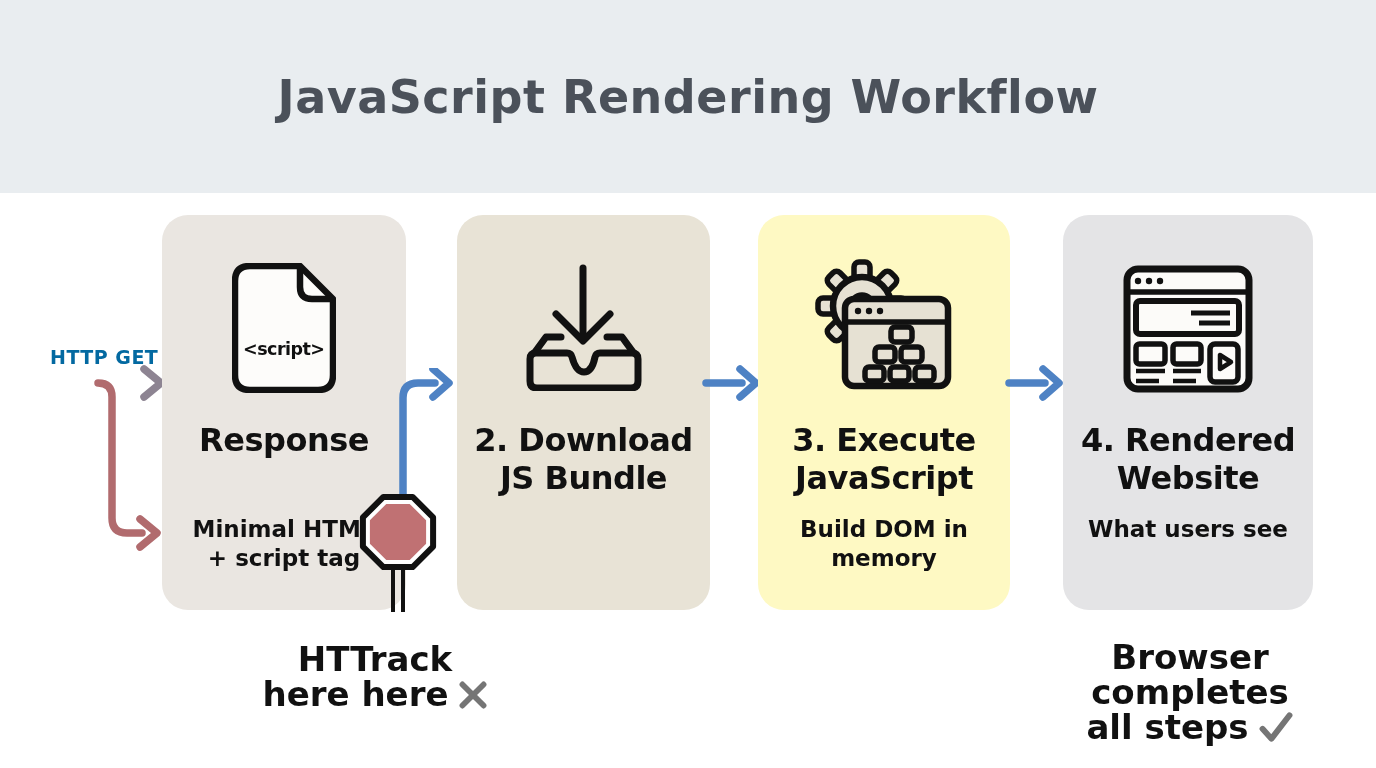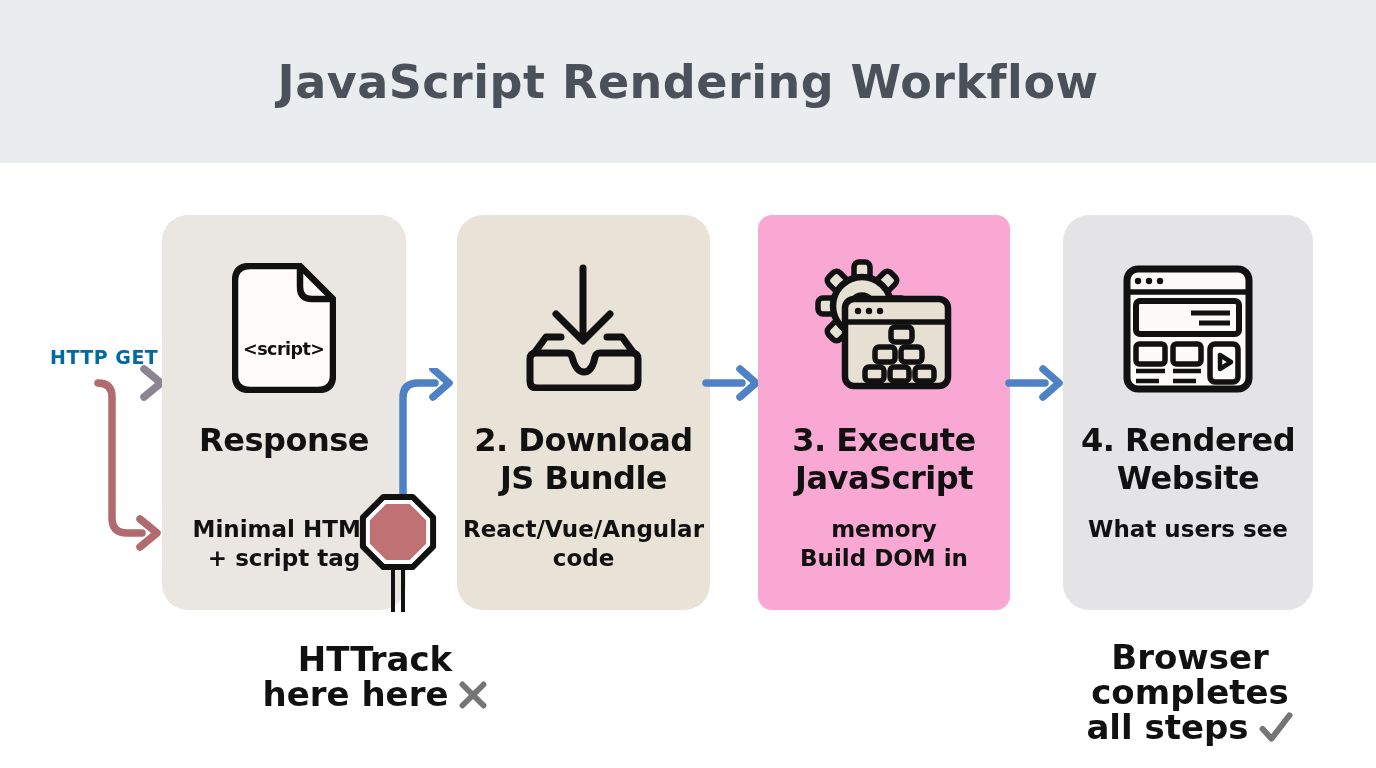--- a/index.html
+++ b/index.html
@@ -5,21 +5,21 @@
   * { margin:0; padding:0; box-sizing:border-box; }
   html,body { width:1376px; height:768px; }
   body {
     font-family:"DejaVu Sans","Liberation Sans",sans-serif;
     background:#ffffff; overflow:hidden; position:relative;
   }
   .stage { position:absolute; inset:0; width:1376px; height:768px; }
 
   
   .banner {
-    position:absolute; left:0; top:0; width:1376px; height:163px;
+    position:absolute; left:0; top:0; width:1376px; height:193px;
     background:#e9edf0; display:flex; align-items:center; justify-content:center;
   }
   .banner h1 {
     font-size:46px; font-weight:bold; color:#4b515a; letter-spacing:0.5px;
   }
 
   
   .card {
     position:absolute; top:215px; height:395px; border-radius:26px;
     text-align:center; color:#111;
@@ -115,32 +115,28 @@
       <path d="M30 51 L57 78 L84 51" stroke="#111" stroke-width="7" fill="none" stroke-linecap="round" stroke-linejoin="round"></path>
       <path d="M35 74 H20 L9 89" stroke="#111" stroke-width="7" fill="none" stroke-linecap="round" stroke-linejoin="round"></path>
       <path d="M81 74 H96 L107 89" stroke="#111" stroke-width="7" fill="none" stroke-linecap="round" stroke-linejoin="round"></path>
       <path d="M10 90 H41 Q45 90 46 94 Q50 109 58 109 Q66 109 69 94 Q70 90 74 90 H106
                Q112 90 112 96 V118 Q112 125 105 125 H11 Q4 125 4 118 V96 Q4 90 10 90 Z" fill="none" stroke="#111" stroke-width="7" stroke-linejoin="round"></path>
     </svg>
     <h2>
       <span>2. Download</span>
       <span>JS Bundle</span>
     </h2>
-    <p>
-      <span>React/Vue/Angular</span>
-      <span>code</span>
-    </p>
   </section>
 
   <svg class="arrow-2-3" width="60" height="40" viewBox="0 0 60 40">
     <path d="M4 20 H40" stroke="#4e82c4" stroke-width="7.5" fill="none" stroke-linecap="round"></path>
     <path d="M38 6 L54 20 L38 34" stroke="#4e82c4" stroke-width="7.5" fill="none" stroke-linecap="round" stroke-linejoin="round"></path>
   </svg>
 
-  <section class="card card-3" style="background: #f9a8d4; border-radius: 14px;">
+  <section class="card card-3" style="background: #fef9c3;">
     <svg class="icon" width="140" height="132" viewBox="0 0 140 132">
       <g transform="translate(48,47)">
         <g fill="#e6e1d3" stroke="#111" stroke-width="5.5" stroke-linejoin="round">
           <rect x="-8" y="-44" width="16" height="20" rx="5"></rect>
           <rect x="-8" y="-44" width="16" height="20" rx="5" transform="rotate(45)"></rect>
           <rect x="-8" y="-44" width="16" height="20" rx="5" transform="rotate(90)"></rect>
           <rect x="-8" y="-44" width="16" height="20" rx="5" transform="rotate(135)"></rect>
           <rect x="-8" y="-44" width="16" height="20" rx="5" transform="rotate(180)"></rect>
           <rect x="-8" y="-44" width="16" height="20" rx="5" transform="rotate(225)"></rect>
           <rect x="-8" y="-44" width="16" height="20" rx="5" transform="rotate(270)"></rect>
@@ -161,22 +157,22 @@
         <rect x="51" y="108" width="19" height="14" rx="4"></rect>
         <rect x="76" y="108" width="19" height="14" rx="4"></rect>
         <rect x="101" y="108" width="19" height="14" rx="4"></rect>
       </g>
     </svg>
     <h2>
       <span>3. Execute</span>
       <span>JavaScript</span>
     </h2>
     <p>
+      <span>Build DOM in</span>
       <span>memory</span>
-      <span>Build DOM in</span>
     </p>
   </section>
 
   <svg class="arrow-3-4" width="60" height="40" viewBox="0 0 60 40">
     <path d="M4 20 H40" stroke="#4e82c4" stroke-width="7.5" fill="none" stroke-linecap="round"></path>
     <path d="M38 6 L54 20 L38 34" stroke="#4e82c4" stroke-width="7.5" fill="none" stroke-linecap="round" stroke-linejoin="round"></path>
   </svg>
 
   <section class="card card-4" style="background: rgb(228, 228, 230);">
     <svg class="icon" width="130" height="128" viewBox="0 0 130 128">

